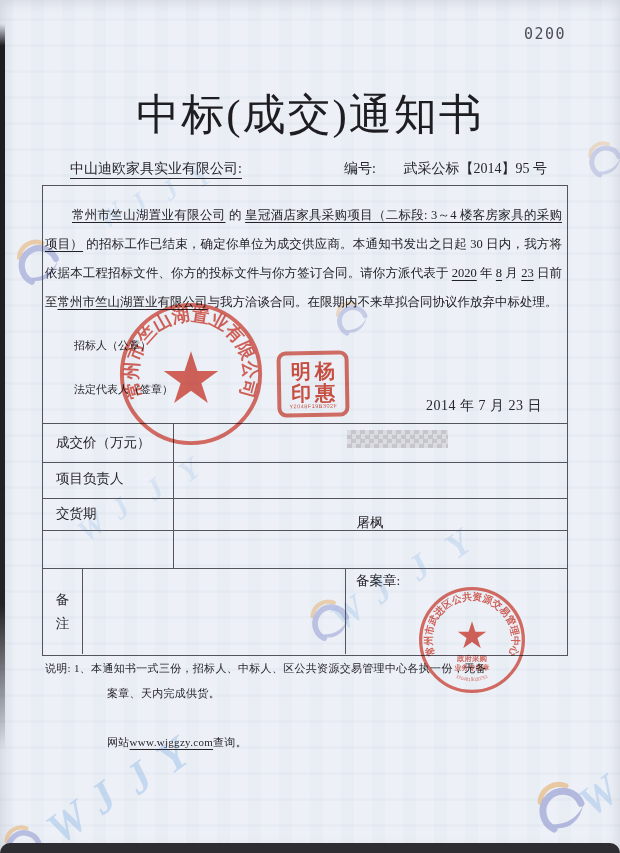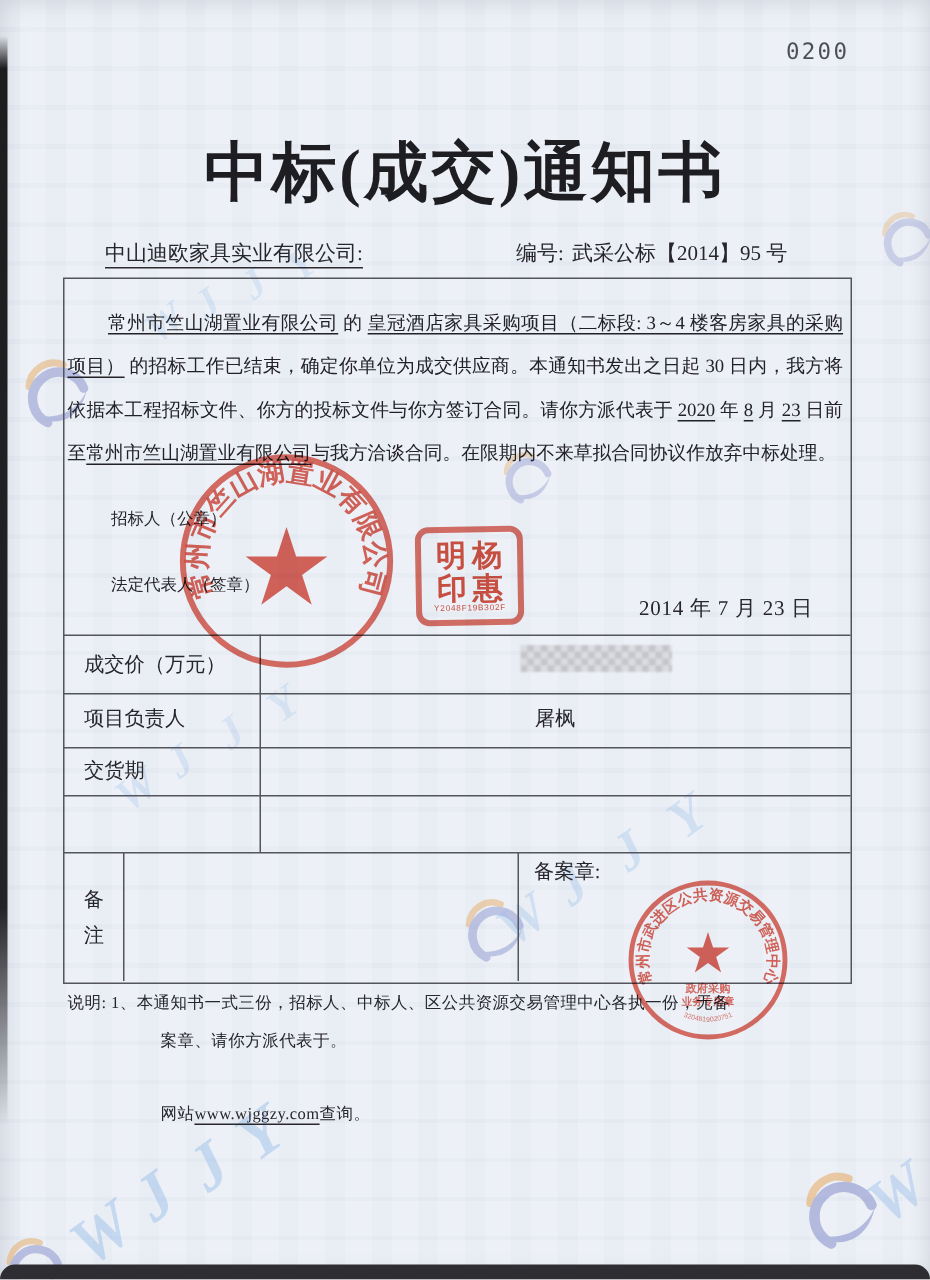--- a/index.html
+++ b/index.html
@@ -16,40 +16,40 @@
   .z1{z-index:1;} .z2{z-index:2;} .z3{z-index:3;}
 
   
   .edge-strip{left:0;top:24px;width:5px;height:726px;
     background:linear-gradient(180deg,rgba(20,20,22,0) 0%,#1d1d20 3%,#232327 80%,rgba(30,30,34,0) 100%);}
   .bottom-band{left:0;top:843px;width:620px;height:10px;background:#2e2e32;border-radius:10px 10px 0 0;}
 
   .docnum{left:524px;top:25px;font-family:"DejaVu Sans Mono","Liberation Mono",monospace;
     font-size:15px;letter-spacing:1.5px;color:#4e4e58;}
 
-  .title{left:0;top:86px;width:620px;text-align:center;font-size:43px;font-weight:700;
+  .title{left:0;top:86px;width:620px;text-align:center;font-size:43px;font-weight:400;
     letter-spacing:2px;color:#1e1e22;}
 
   .addr{left:70px;top:160px;font-size:14px;border-bottom:1px solid #2a2a2e;padding-bottom:0;}
   .ref{left:344px;top:160px;font-size:14px;}
 
   .main-box{left:42px;top:185px;width:524px;height:469px;border:1px solid #54545c;}
 
   .para{left:45px;top:201px;width:517px;font-size:12.5px;line-height:29px;
     text-align:justify;text-indent:27px;color:#222226;}
   .u{text-decoration:underline;text-underline-offset:3px;}
 
   .siglabel{font-size:11px;}
   .date{left:426px;top:397px;font-size:14px;letter-spacing:.5px;}
 
   .hline{left:42px;width:525px;height:1px;background:#54545c;}
   .vline{width:1px;background:#54545c;}
 
   .cell-label{font-size:13.5px;}
-  .cell-value{font-size:13.5px;text-align:center;}
+  .cell-value{font-size:13.5px;text-align:center;margin-top:44px;}
   .redact{left:347px;top:430px;width:101px;height:18px;filter:blur(.6px);opacity:.85;
     background:repeating-conic-gradient(#bfbfc4 0% 25%, #d9d9de 0% 50%) 0 0/9px 9px;}
   .remark-cell{left:43px;top:569px;width:39px;height:85px;display:flex;flex-direction:column;
     align-items:center;justify-content:center;gap:6px;font-size:13.5px;}
 
   .notes{font-size:11px;white-space:nowrap;letter-spacing:.3px;}
 
   
   .seal{mix-blend-mode:multiply;opacity:.9;}
   .sq-seal{left:277px;top:351px;width:64px;height:58px;border:4px solid rgba(211,59,44,.8);
@@ -120,21 +120,21 @@
 
   <span class="abs z1 wm-letter" style="left:580px;top:772px;font-size:42px;opacity:.45;transform:rotate(-36deg)">W</span>
 
   <div class="abs z2 docnum">0200</div>
 
   <div class="abs z2 title">中标(成交)通知书</div>
 
   <div class="abs z2 addr">中山迪欧家具实业有限公司:</div>
   <div class="abs z2 ref">
     <span>编号:</span>
-    <span style="margin-left:2px;">武采公标【2014】95 号</span>
+    <span style="margin-left:24px;">武采公标【2014】95 号</span>
   </div>
 
   <div class="abs z2 main-box"></div>
 
   <div class="abs z2 para">
     <span class="u">常州市竺山湖置业有限公司</span><span> 的 </span><span class="u">皇冠酒店家具采购项目（二标段: 3～4 楼客房家具的采购项目）</span><span> 的招标工作已结束，确定你单位为成交供应商。本通知书发出之日起 30 日内，我方将依据本工程招标文件、你方的投标文件与你方签订合同。请你方派代表于 </span><span class="u">2020</span><span> 年 </span><span class="u">8</span><span> 月 </span><span class="u">23</span><span> 日前至</span><span class="u">常州市竺山湖置业有限公司</span><span>与我方洽谈合同。在限期内不来草拟合同协议作放弃中标处理。</span>
   </div>
 
   <div class="abs z2 siglabel" style="left:74px;top:338px">招标人（公章）</div>
   <div class="abs z2 siglabel" style="left:74px;top:382px">法定代表人（签章）</div>
@@ -157,21 +157,21 @@
 
   <div class="abs z2 cell-label" style="left:56px;top:505px">交货期</div>
 
   <div class="abs z2 remark-cell">
     <span>备</span>
     <span>注</span>
   </div>
   <div class="abs z2 cell-label" style="left:356px;top:572px">备案章:</div>
 
   <div class="abs z2 notes" style="left:45px;top:661px">说明: 1、本通知书一式三份，招标人、中标人、区公共资源交易管理中心各执一份，无备</div>
-  <div class="abs z2 notes" style="left:107px;top:686px">案章、请你方派代表于。</div>
+  <div class="abs z2 notes" style="left:107px;top:686px">案章、天内完成供货。</div>
   <div class="abs z2 notes" style="left:107px;top:735px">
     <span>网站</span><span class="u">www.wjggzy.com</span><span>查询。</span>
   </div>
 
   <svg class="abs z3 seal" style="left:112px;top:295px" width="158" height="158" viewBox="0 0 160 160">
     <circle cx="80" cy="80" r="70" fill="none" stroke="#d84335" stroke-width="4" opacity=".85"></circle>
     <path id="ringMain" d="M 80,134 a 54,54 0 1 1 0,-108 a 54,54 0 1 1 0,108" fill="none"></path>
     <text font-size="18" font-weight="bold" fill="#d84335" opacity=".9" font-family="Liberation Serif,serif">
       <textPath href="#ringMain" startOffset="61" textLength="216">常州市竺山湖置业有限公司</textPath>
     </text>

